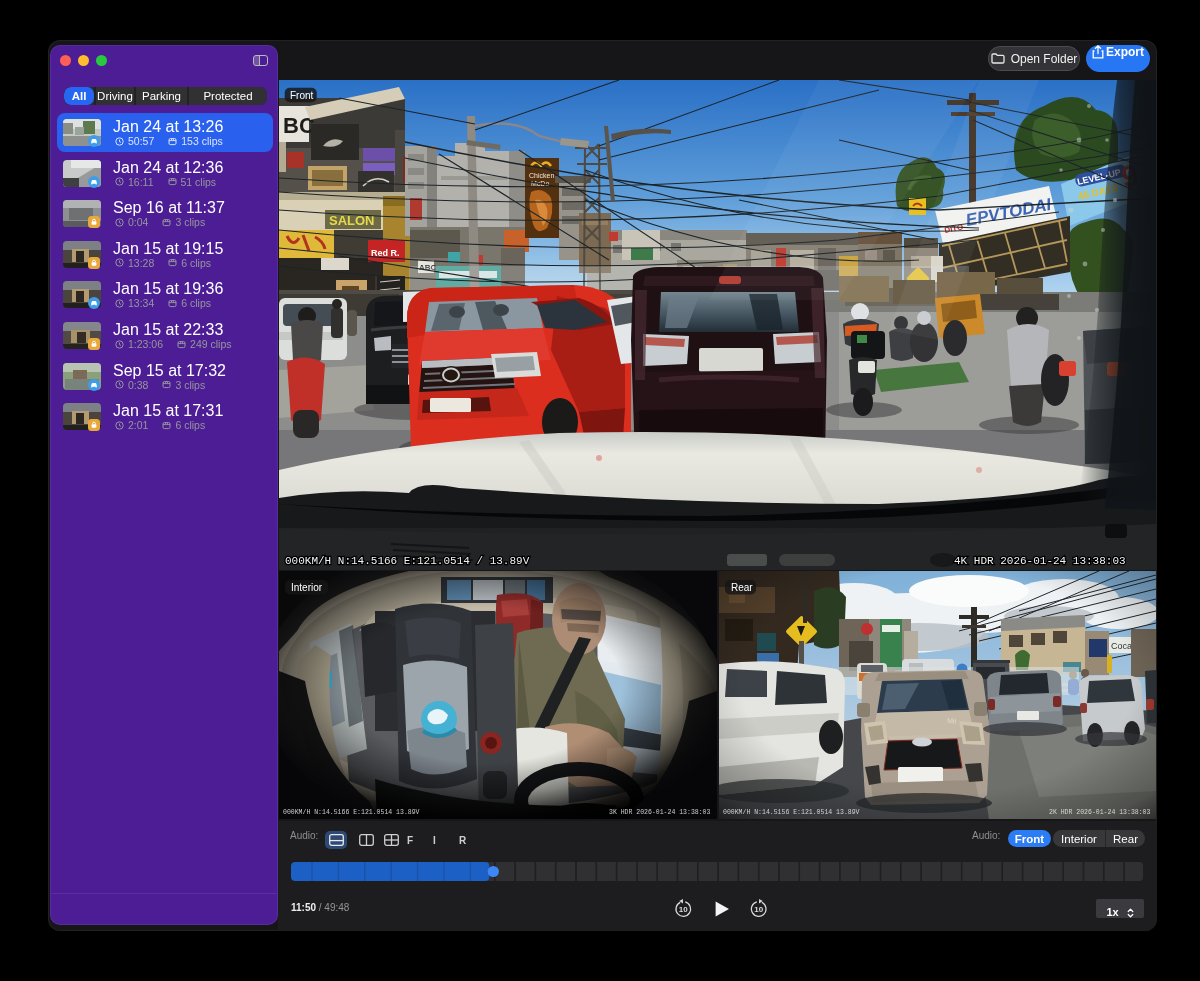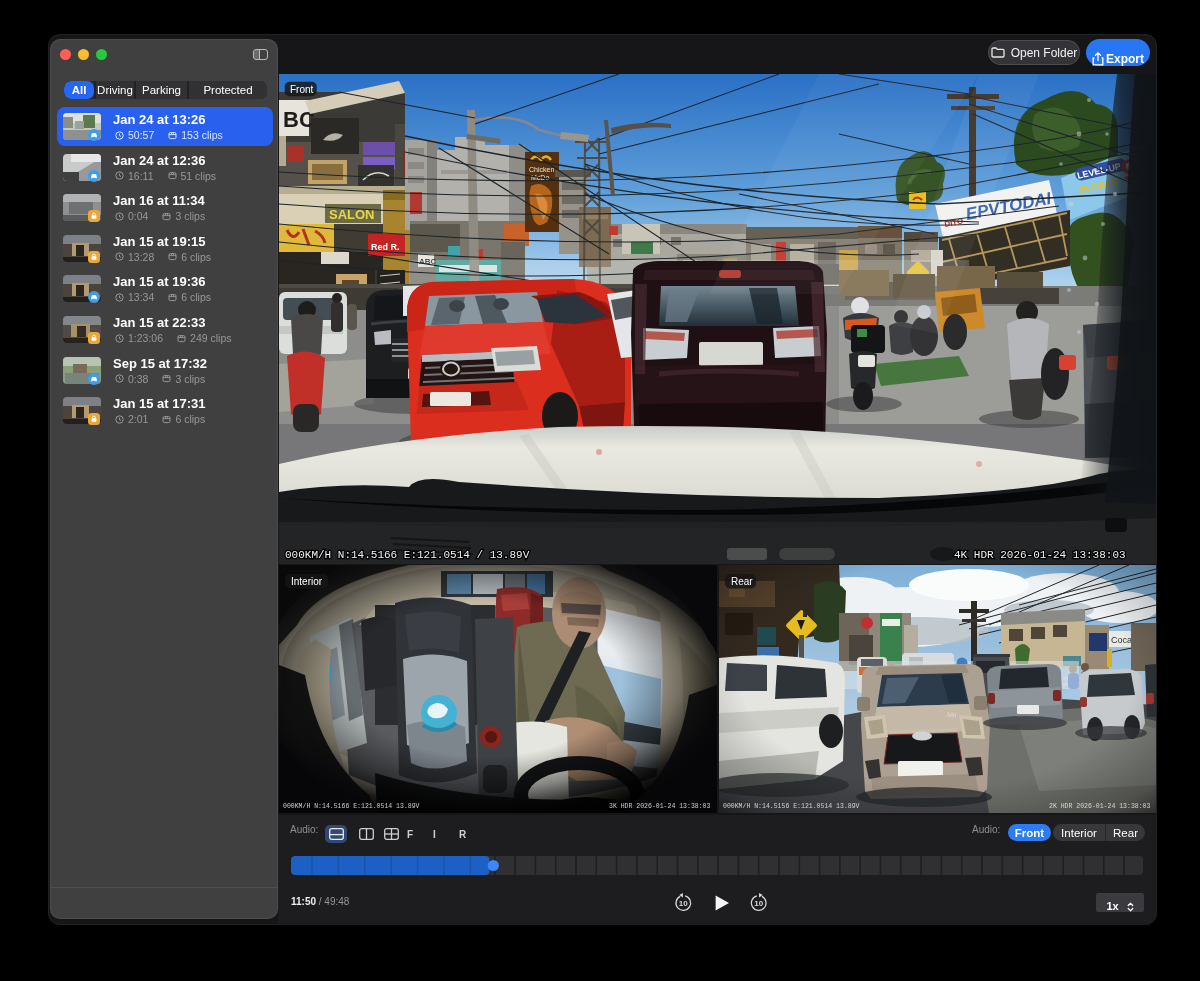--- a/index.html
+++ b/index.html
@@ -1,49 +1,49 @@
 <!DOCTYPE html>
 <html><head>
 <meta charset="utf-8">
 <style>
   * { margin:0; padding:0; box-sizing:border-box; }
   html,body { width:1200px; height:981px; background:#000; overflow:hidden;
     font-family:"Liberation Sans", sans-serif; }
   .abs { position:absolute; }
-  #win { position:absolute; left:48px; top:34px; width:1109px; height:891px;
+  #win { position:absolute; left:48px; top:40px; width:1109px; height:891px;
     border-radius:12px; background:#161618; overflow:hidden; box-shadow: inset 0 0 0 1px rgba(255,255,255,.055); }
   
   #btn-open { position:absolute; left:940px; top:6px; width:92px; height:25px;
     border-radius:12.5px; background:#343438; border:1px solid rgba(255,255,255,.12);
     color:#f2f2f2; font-size:12px; display:flex; align-items:center; justify-content:center; gap:6px; }
   #btn-export { position:absolute; left:1038px; top:5px; width:64px; height:27px;
     border-radius:13.5px; background:#2776f4; color:#fff; font-size:12px; font-weight:700;
-    display:flex; align-items:flex-end; justify-content:center; gap:2px; }
+    display:flex; align-items:flex-start; justify-content:center; gap:2px; }
   
   #sidebar { position:absolute; left:2px; top:5px; width:228px; height:880px;
-    border-radius:10px; background:#404040; border:1px solid rgba(255,255,255,.07); }
+    border-radius:10px; background:#4c1d95; border:1px solid rgba(255,255,255,.07); }
   .tl { position:absolute; top:9px; width:11px; height:11px; border-radius:50%; }
   #toggle { position:absolute; left:202px; top:8.5px; width:15px; height:11px;
     border:1.4px solid #b9b9bd; border-radius:3px; }
   #toggle::before { content:""; position:absolute; left:0px; top:0px; bottom:0px; width:4.5px;
     border-right:1.4px solid #b9b9bd; background:rgba(185,185,189,.35); border-radius:1.2px 0 0 1.2px; }
   #tabs { position:absolute; left:13px; top:41px; width:203px; height:18px;
     background:#2c2c2e; border-radius:7px; display:flex; overflow:hidden; }
   #tabs .seg { height:100%; display:flex; align-items:center; justify-content:center;
     font-size:11.5px; color:#fff; background:#313134; }
   #tabs .seg.sel { background:#2667f2; border-radius:7px; font-weight:700; }
   #tabs .gap { width:2px; height:100%; background:#222224; }
   .row { position:absolute; left:6px; width:216px; height:39px; border-radius:8px; }
   .row.sel { background:#2a60ee; }
   .thumb { position:absolute; left:6px; top:6px; width:38px; height:27px; border-radius:4px;
     overflow:hidden; }
   .badge { position:absolute; left:31px; top:22px; width:12px; height:12px; border-radius:50%;
     background:#3e9ce8; display:flex; align-items:center; justify-content:center; }
   .badge.park { border-radius:3.5px; background:#e9a83c; }
-  .rtitle { position:absolute; left:56px; top:5px; font-size:13px; font-weight:700; color:#fff; }
+  .rtitle { position:absolute; left:56px; top:5px; font-size:16px; font-weight:400; color:#fff; }
   .rmeta { position:absolute; left:58px; top:22px; font-size:10.5px; color:#97979c;
     display:flex; align-items:center; gap:4px; }
   .row.sel .rmeta { color:#d9e4ff; }
   
   #controls { position:absolute; left:230px; top:781px; width:879px; height:110px; background:#1d1d1f; }
   #layoutlbl,#audiolbl { position:absolute; font-size:10px; color:#8e8e93; top:9px; }
   .lbtn { position:absolute; top:10px; width:22px; height:18px; border-radius:5px;
     display:flex; align-items:center; justify-content:center; }
   .lbtn.sel { background:#2e4a74; }
   .fir { position:absolute; top:14px; font-size:10px; font-weight:700; color:#cfcfd2; }
@@ -926,21 +926,21 @@
               <rect y="0" width="38" height="8" fill="#b0b2b4"></rect>
               <rect x="6" y="8" width="24" height="12" fill="#6f7072"></rect>
               <rect y="21" width="38" height="6" fill="#5a5b5d"></rect>
             </svg></div>
           <div class="badge park">
             <svg width="8" height="8" viewBox="0 0 8 8">
               <rect x="1.6" y="3.2" width="4.8" height="3.6" rx="0.8" fill="#fff"></rect>
               <path d="M2.6 3.2 L2.6 2.4 Q2.6 1.2 4 1.2 Q5.4 1.2 5.4 2.4 L5.4 3.2" fill="none" stroke="#fff" stroke-width="0.9"></path>
             </svg>
           </div>
-          <div class="rtitle">Jan 16 at 11:34</div>
+          <div class="rtitle">Sep 16 at 11:37</div>
           <div class="rmeta">
             <svg width="9" height="9" viewBox="0 0 9 9">
               <circle cx="4.5" cy="4.5" r="3.7" fill="none" stroke="#97979c" stroke-width="1"></circle>
               <path d="M4.5 2.6 L4.5 4.7 L6 5.4" fill="none" stroke="#97979c" stroke-width="1"></path>
             </svg>
             <span>0:04</span>
             <span style="width:6px"></span>
             <svg width="9" height="9" viewBox="0 0 9 9">
               <rect x="1" y="1.6" width="7" height="6" rx="1.4" fill="none" stroke="#97979c" stroke-width="1"></rect>
               <path d="M1 3.6 L8 3.6 M3.6 1.6 L3.6 3.6 M5.4 1.6 L5.4 3.6" stroke="#97979c" stroke-width="0.9" fill="none"></path>

